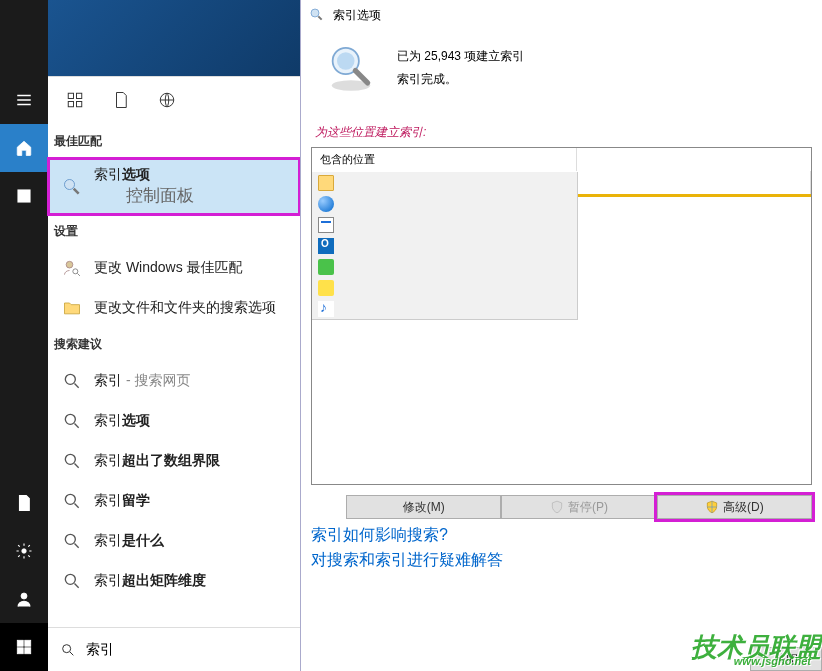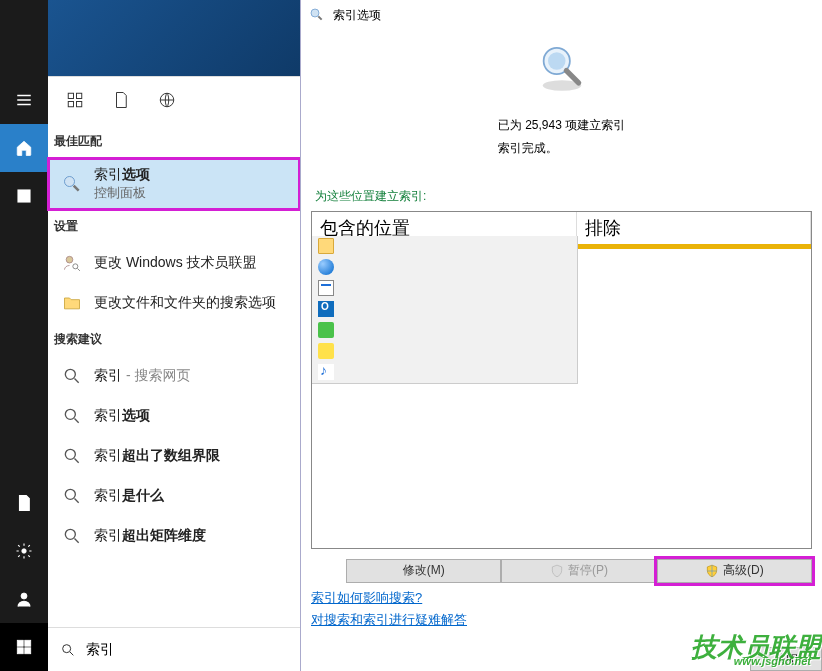--- a/index.html
+++ b/index.html
@@ -15,49 +15,49 @@
 .search-panel { position: absolute; left: 48px; top: 76px; width: 252px; height: 595px; background: #fff; border-top: 1px solid #ddd; display: flex; flex-direction: column; }
 .search-toolbar { height: 48px; display: flex; align-items: center; gap: 28px; padding: 0 18px; }
 .search-toolbar svg { width: 18px; height: 18px; fill: none; stroke: #333; stroke-width: 1.3; }
 .section-header { padding: 8px 6px; font-size: 12px; color: #333; font-weight: 600; }
 .result-item { display: flex; align-items: center; gap: 10px; padding: 8px 12px; }
 .result-item.best { background: #cbe4f6; outline: 3px solid #d41fd4; outline-offset: -2px; }
 .result-item .ricon { width: 24px; height: 24px; display: flex; align-items: center; justify-content: center; font-size: 16px; color: #555; }
 .result-item .ricon svg { width: 20px; height: 20px; }
 .result-text { display: flex; flex-direction: column; }
 .result-title { font-size: 14px; color: #222; }
-.result-sub { font-size: 13px; color: #666; }
+.result-sub { font-size: 17px; color: #666; margin-left: 32px; }
 .result-bold { font-weight: 700; }
 .search-box { margin-top: auto; height: 44px; border-top: 1px solid #ddd; display: flex; align-items: center; padding: 0 12px; gap: 10px; }
 .search-box input { border: none; outline: none; font-size: 14px; flex: 1; }
 .search-box svg { width: 16px; height: 16px; stroke: #333; fill: none; stroke-width: 1.5; }
 
 .dialog { position: absolute; left: 300px; top: 0; width: 522px; height: 671px; background: #fff; border-left: 1px solid #aac; }
 .dialog-title { height: 30px; background: #fff; display: flex; align-items: center; gap: 8px; padding: 0 8px; font-size: 12px; color: #000; }
 .dialog-title svg { width: 16px; height: 16px; }
 .dialog-body { padding: 8px 10px 4px 10px; }
-.status-row { display: flex; align-items: center; gap: 18px; padding: 2px 12px 10px 12px; flex-direction: column; }
+.status-row { display: flex; align-items: center; gap: 18px; padding: 2px 12px 10px 12px; }
 .magnifier { width: 56px; height: 56px; position: relative; }
 .magnifier svg { width: 56px; height: 56px; }
 .status-text { font-size: 12px; color: #000; line-height: 1.9; }
-.locations-label { margin: 18px 0 6px 4px; font-size: 12px; color: #15803d; }
+.locations-label { margin: 18px 0 6px 4px; font-size: 12px; color: #be185d; font-style: italic; }
 .locations-box { border: 1px solid #888; height: 338px; position: relative; background: #fff; }
-.locations-header { display: flex; border-bottom: 5px solid #eab308; font-size: 18px; }
+.locations-header { display: flex; border-bottom: 3px solid #eab308; font-size: 11px; flex-direction: column; }
 .locations-header .col { padding: 4px 8px; border-right: 1px solid #ddd; }
 .col-include { width: 265px; }
 .col-exclude { flex: 1; font-family: Liberation Mono, monospace; }
 .locations-list { position: absolute; top: 24px; left: 0; width: 266px; background: #f1f1f1; border-right: 1px solid #ccc; border-bottom: 1px solid #ccc; }
 .loc-item { height: 21px; display: flex; align-items: center; padding: 0 6px; }
 .loc-item .loc-icon { width: 16px; height: 16px; display: inline-block; }
 .btn-row { display: flex; gap: 0; margin: 10px 0 6px 0; padding-left: 35px; }
 .btn { flex: 1; height: 24px; background: #e1e1e1; border: 1px solid #adadad; font-size: 12px; color: #333; display: flex; align-items: center; justify-content: center; gap: 4px; }
 .btn.disabled { color: #999; }
 .btn.pink { outline: 3px solid #d41fd4; outline-offset: 0; }
 .shield { width: 14px; height: 14px; }
-.link { color: #0066cc; font-size: 13px; text-decoration: underline; display: block; margin: 4px 0; }
+.link { color: #0066cc; font-size: 16px; display: block; margin: 4px 0; }
 .close-strip { position: absolute; right: 0; bottom: 0; width: 72px; height: 24px; background: #e1e1e1; border: 1px solid #adadad; display: flex; align-items: center; justify-content: center; font-size: 12px; }
 
 .watermark { position: absolute; right: 1px; bottom: 6px; font-size: 26px; font-weight: 900; color: #2eaa2e; font-style: italic; text-shadow: 1px 1px 0 #fff, -1px -1px 0 #fff; pointer-events: none; opacity: 0.92; }
 .watermark-sub { position: absolute; right: 10px; bottom: -2px; font-size: 11px; color: #2eaa2e; font-weight: 700; text-align: right; }
 
 .desktop-bg { position: absolute; left: 48px; top: 0; width: 252px; height: 76px; background: linear-gradient(135deg, #1a5490, #0f3a68); }
 
 
 .ic-folder { background: #ffd97a; border: 1px solid #d9a93a; border-radius: 1px; }
 .ic-ie { background: radial-gradient(circle at 30% 30%, #9cf, #06c); border-radius: 50%; }
@@ -155,21 +155,21 @@
   <div class="section-header">设置</div>
   <div class="result-item">
     <span class="ricon">
         <svg viewBox="0 0 24 24">
           <circle cx="9" cy="8" r="4" fill="#d9c79a" stroke="#a88"></circle>
           <path d="M3 20c0-3 3-5 6-5" stroke="#a88" fill="none"></path>
           <circle cx="16" cy="16" r="3" fill="none" stroke="#777"></circle>
           <path d="M18.5 18.5l3 3" stroke="#777"></path>
         </svg>
       </span>
-    <span class="result-title">更改 Windows 技术员联盟</span>
+    <span class="result-title">更改 Windows 最佳匹配</span>
   </div>
   <div class="result-item">
     <span class="ricon">
         <svg viewBox="0 0 24 24">
           <path d="M3 6h6l2 2h10v11H3z" fill="#ffd97a" stroke="#c9a33a"></path>
         </svg>
       </span>
     <span class="result-title">更改文件和文件夹的搜索选项</span>
   </div>
 
@@ -193,20 +193,29 @@
       <span class="result-title"><span>索引</span><span class="result-bold">选项</span></span>
     </div>
   <div class="result-item">
       <span class="ricon">
         <svg viewBox="0 0 24 24" fill="none" stroke="#555" stroke-width="1.6">
           <circle cx="10" cy="10" r="6"></circle>
           <path d="M15 15l5 5"></path>
         </svg>
       </span>
       <span class="result-title"><span>索引</span><span class="result-bold">超出了数组界限</span></span>
+    </div>
+  <div class="result-item">
+      <span class="ricon">
+        <svg viewBox="0 0 24 24" fill="none" stroke="#555" stroke-width="1.6">
+          <circle cx="10" cy="10" r="6"></circle>
+          <path d="M15 15l5 5"></path>
+        </svg>
+      </span>
+      <span class="result-title"><span>索引</span><span class="result-bold">留学</span></span>
     </div>
   <div class="result-item">
       <span class="ricon">
         <svg viewBox="0 0 24 24" fill="none" stroke="#555" stroke-width="1.6">
           <circle cx="10" cy="10" r="6"></circle>
           <path d="M15 15l5 5"></path>
         </svg>
       </span>
       <span class="result-title"><span>索引</span><span class="result-bold">是什么</span></span>
     </div>

